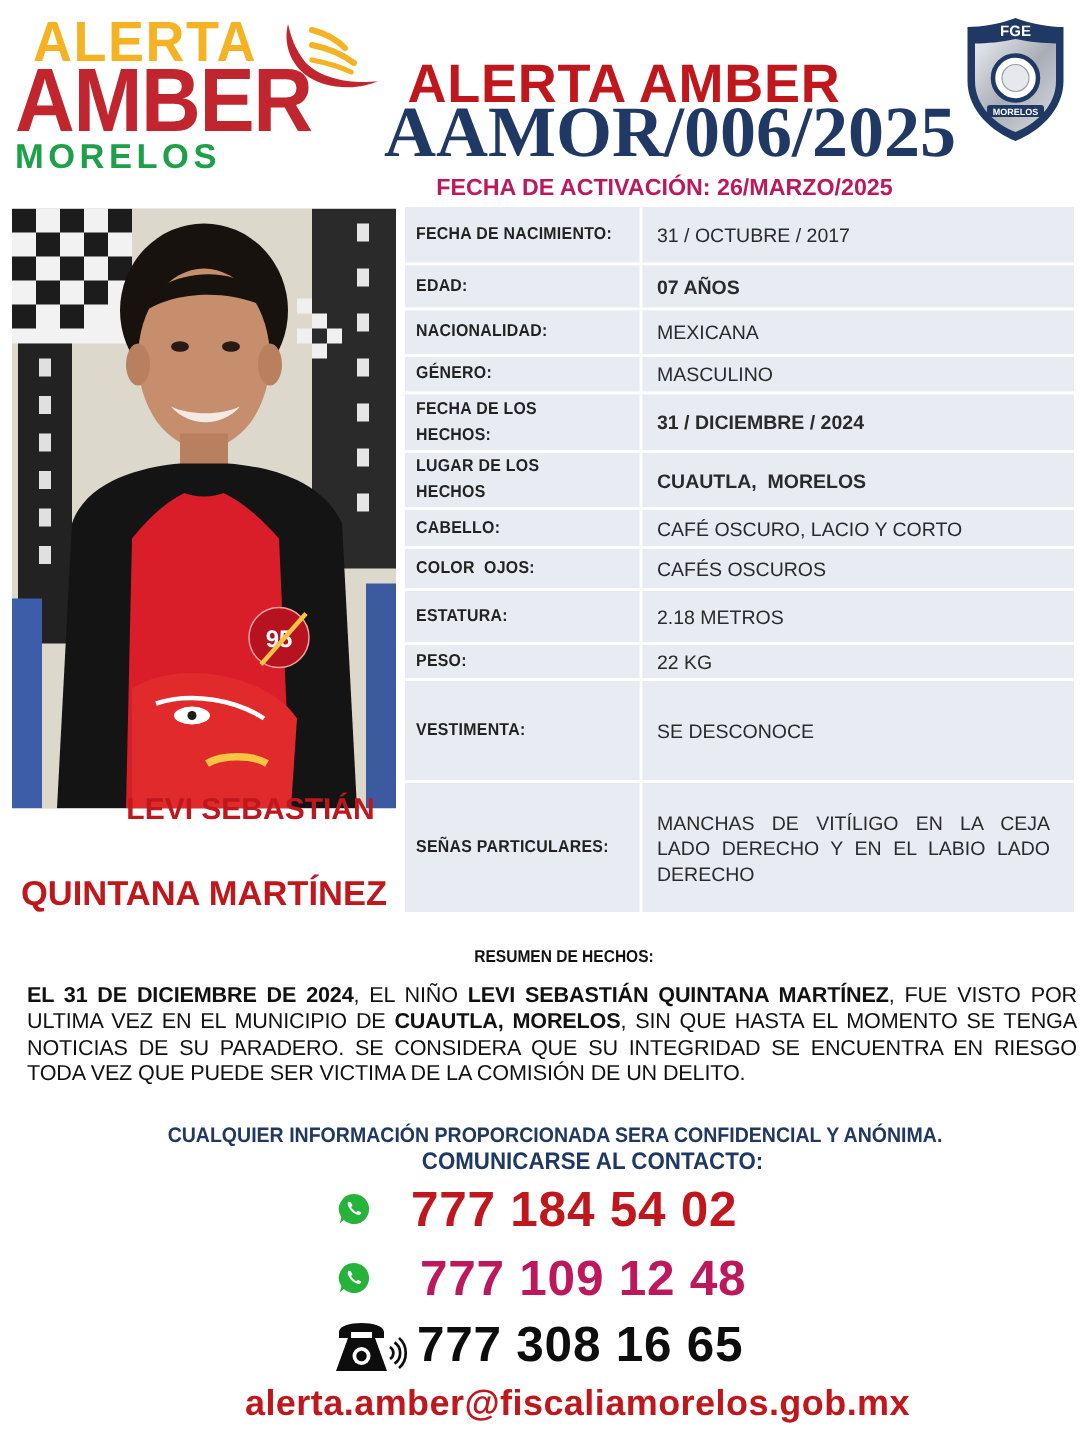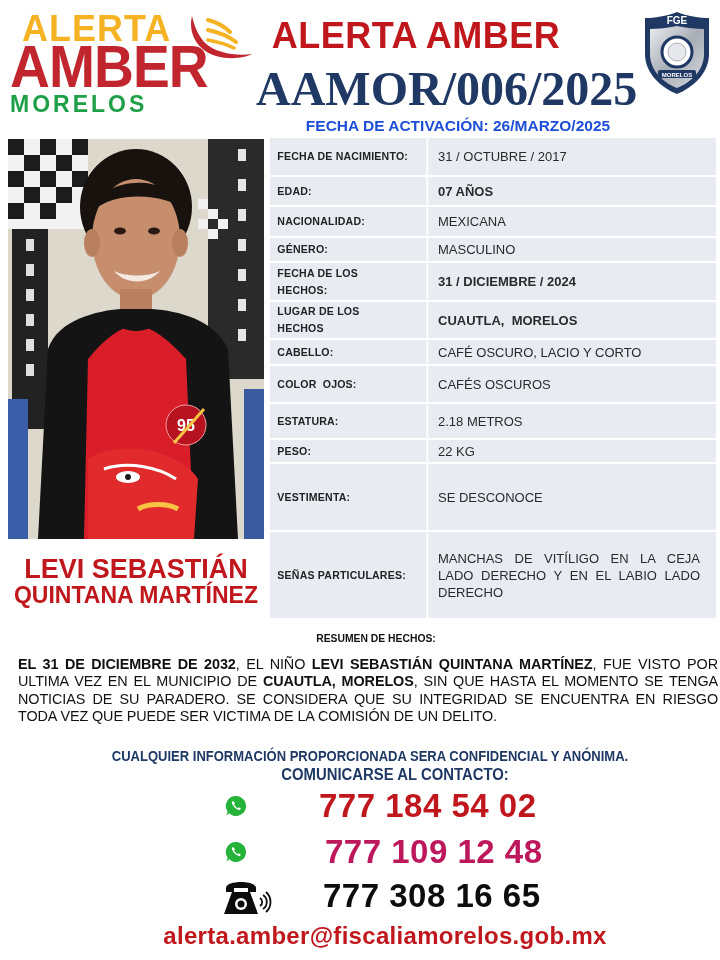--- a/index.html
+++ b/index.html
@@ -6,48 +6,48 @@
   html, body { width: 720px; height: 960px; background: #ffffff; overflow: hidden; }
   body { position: relative; font-family: "Liberation Sans", sans-serif; color: #1a1a1a; }
 
   
   .logo { position: absolute; left: 8px; top: 6px; width: 245px; height: 108px; }
   .logo .l1 { position: absolute; left: 14px; top: 4px; font-family: "Liberation Sans", sans-serif; font-weight: 900; font-size: 36px; letter-spacing: 1px; color: #f5b324; transform: scaleY(1.05); line-height: 36px; }
   .logo .l2 { position: absolute; left: 2px; top: 33px; font-weight: 900; font-size: 60px; color: #c1262e; line-height: 56px; letter-spacing: -1px; transform: scaleX(0.92); transform-origin: left; }
   .logo .l3 { position: absolute; left: 2px; top: 86px; font-weight: 900; font-size: 23px; color: #1ea048; line-height: 24px; letter-spacing: 3px; }
   .logo svg.swoosh { position: absolute; left: 178px; top: 4px; }
 
-  .title-main { position: absolute; left: 260px; top: 16px; width: 312px; text-align: center; font-weight: bold; font-size: 36px; color: #c0171d; line-height: 40px; letter-spacing: 0.5px; }
+  .title-main { position: absolute; left: 260px; top: 36px; width: 312px; text-align: center; font-weight: bold; font-size: 36px; color: #c0171d; line-height: 40px; letter-spacing: 0.5px; }
   .title-case { position: absolute; left: 256px; top: 68px; width: 336px; text-align: center; font-weight: bold; font-size: 48px; color: #1f3864; line-height: 42px; font-family: Liberation Serif, serif; }
-  .activation { position: absolute; left: 288px; top: 116px; width: 340px; text-align: center; font-weight: bold; font-size: 15.5px; color: #1d4ed8; line-height: 20px; }
+  .activation { position: absolute; left: 273px; top: 116px; width: 340px; text-align: center; font-weight: bold; font-size: 15.5px; color: #be185d; line-height: 20px; }
   .badge { position: absolute; left: 642px; top: 10px; width: 70px; height: 86px; }
 
   
   .photo { position: absolute; left: 8px; top: 139px; width: 256px; height: 400px; overflow: hidden; background: #d8d4cc; }
   .name { position: absolute; left: 0; width: 272px; text-align: center; font-weight: bold; color: #c0171d; }
-  .name.first { top: 557px; font-size: 27px; line-height: 24px; }
+  .name.first { top: 528px; font-size: 20px; line-height: 24px; margin-left: 31px; }
   .name.last { top: 584px; font-size: 23px; line-height: 22px; }
 
   
   .info-table { position: absolute; left: 270px; top: 138px; width: 446px; }
   .info-row { display: flex; background: #e8ecf2; border-bottom: 2px solid #ffffff; }
   .info-row .lbl { width: 158px; padding: 0 8px; display: flex; align-items: center; font-weight: bold; font-size: 11.5px; letter-spacing: 0.2px; color: #222; line-height: 17px; border-right: 2px solid #ffffff; transform: scaleX(0.92); transform-origin: left; width: 172px; margin-right: -14px; }
   .info-row .val { flex: 1; padding: 0 16px 0 10px; display: flex; align-items: center; font-size: 13px; color: #2a2a2a; line-height: 17px; }
   .info-row .val.bold { font-weight: bold; }
   .info-row .val.just { text-align: justify; text-align-last: left; }
 
   
   .summary-title { position: absolute; left: 0; top: 632px; width: 752px; text-align: center; font-weight: bold; font-size: 11.5px; color: #111; transform: scaleX(0.9); }
   .summary { position: absolute; left: 18px; top: 656px; width: 700px; font-size: 14.4px; line-height: 17.4px; color: #111; text-align: justify; letter-spacing: -0.1px; }
   .summary b { font-weight: bold; }
 
   .notice { position: absolute; left: 0; top: 746px; width: 740px; text-align: center; font-weight: bold; font-size: 14px; color: #1f3864; line-height: 20px; transform: scaleX(0.93); }
   .contact-lbl { position: absolute; left: 0; top: 765px; width: 790px; text-align: center; font-weight: bold; font-size: 16px; color: #1f3864; line-height: 20px; transform: scaleX(0.93); }
 
-  .phone-row { position: absolute; display: flex; align-items: center; gap: 45px; }
+  .phone-row { position: absolute; display: flex; align-items: center; }
   .phone-row .num { font-weight: bold; font-size: 33px; line-height: 40px; letter-spacing: 0.5px; }
   .phone-row.r1 { left: 224px; top: 786px; }
   .phone-row.r1 .num { color: #c0171d; margin-left: 26px; }
   .phone-row.r2 { left: 224px; top: 832px; }
   .phone-row.r2 .num { color: #be185d; margin-left: 32px; }
   .phone-row.r3 { left: 222px; top: 876px; }
   .phone-row.r3 .num { color: #0d0d0d; margin-left: 6px; }
 
   .email { position: absolute; left: 0; top: 920px; width: 770px; text-align: center; font-weight: bold; font-size: 24px; line-height: 32px; color: #c0171d; letter-spacing: 0.3px; }
 </style>
@@ -194,21 +194,21 @@
     <div class="val bold">31 / DICIEMBRE / 2024</div>
   </div>
   <div class="info-row" style="height:38px">
     <div class="lbl" style="padding-right:60px">LUGAR DE LOS HECHOS</div>
     <div class="val bold" style="white-space:pre">CUAUTLA,  MORELOS</div>
   </div>
   <div class="info-row" style="height:26px">
     <div class="lbl">CABELLO:</div>
     <div class="val">CAFÉ OSCURO, LACIO Y CORTO</div>
   </div>
-  <div class="info-row" style="height:38px">
+  <div class="info-row" style="height:28px">
     <div class="lbl" style="white-space:pre">COLOR  OJOS:</div>
     <div class="val">CAFÉS OSCUROS</div>
   </div>
   <div class="info-row" style="height:36px">
     <div class="lbl">ESTATURA:</div>
     <div class="val">2.18 METROS</div>
   </div>
   <div class="info-row" style="height:24px">
     <div class="lbl">PESO:</div>
     <div class="val">22 KG</div>
@@ -217,21 +217,21 @@
     <div class="lbl">VESTIMENTA:</div>
     <div class="val">SE DESCONOCE</div>
   </div>
   <div class="info-row" style="height:88px">
     <div class="lbl">SEÑAS PARTICULARES:</div>
     <div class="val just" style="word-spacing:3px">MANCHAS DE VITÍLIGO EN LA CEJA LADO DERECHO Y EN EL LABIO LADO DERECHO</div>
   </div>
 </div>
 
 <div class="summary-title">RESUMEN DE HECHOS:</div>
-<div class="summary"><b>EL 31 DE DICIEMBRE DE 2032</b><span>, EL NIÑO </span><b>LEVI SEBASTIÁN QUINTANA MARTÍNEZ</b><span>, FUE VISTO POR ULTIMA VEZ EN EL MUNICIPIO DE </span><b>CUAUTLA, MORELOS</b><span>, SIN QUE HASTA EL MOMENTO SE TENGA NOTICIAS DE SU PARADERO. SE CONSIDERA QUE SU INTEGRIDAD SE ENCUENTRA EN RIESGO TODA VEZ QUE PUEDE SER VICTIMA DE LA COMISIÓN DE UN DELITO.</span></div>
+<div class="summary"><b>EL 31 DE DICIEMBRE DE 2024</b><span>, EL NIÑO </span><b>LEVI SEBASTIÁN QUINTANA MARTÍNEZ</b><span>, FUE VISTO POR ULTIMA VEZ EN EL MUNICIPIO DE </span><b>CUAUTLA, MORELOS</b><span>, SIN QUE HASTA EL MOMENTO SE TENGA NOTICIAS DE SU PARADERO. SE CONSIDERA QUE SU INTEGRIDAD SE ENCUENTRA EN RIESGO TODA VEZ QUE PUEDE SER VICTIMA DE LA COMISIÓN DE UN DELITO.</span></div>
 
 <div class="notice">CUALQUIER INFORMACIÓN PROPORCIONADA SERA CONFIDENCIAL Y ANÓNIMA.</div>
 <div class="contact-lbl">COMUNICARSE AL CONTACTO:</div>
 
 <div class="phone-row r1">
   <svg width="24" height="24" viewBox="0 0 24 24">
     <path d="M12 2 A10 10 0 1 1 5.2 19.3 L 2.5 21.5 L 3.6 17.6 A10 10 0 0 1 12 2 Z" fill="#25b33a"></path>
     <path d="M8.4 7.2 C 8 7.6, 7.6 8.4, 8 9.6 C 8.8 12, 11.4 14.8, 14.2 15.8 C 15.4 16.2, 16.2 15.8, 16.6 15.2 L 16.8 14.4 L 14.6 13.2 L 13.6 14.2 C 12.4 13.6, 10.6 11.8, 10 10.6 L 11 9.6 L 9.8 7.4 Z" fill="#ffffff"></path>
   </svg>
   <span class="num">777 184 54 02</span>

